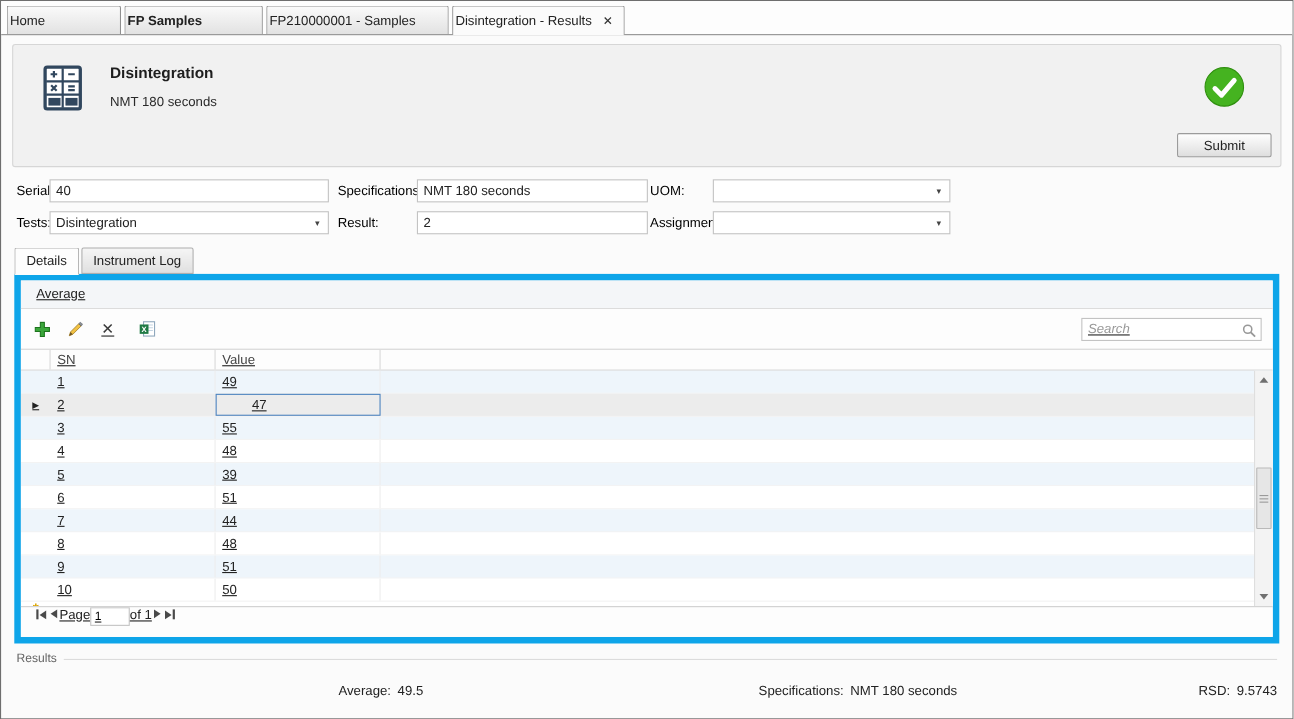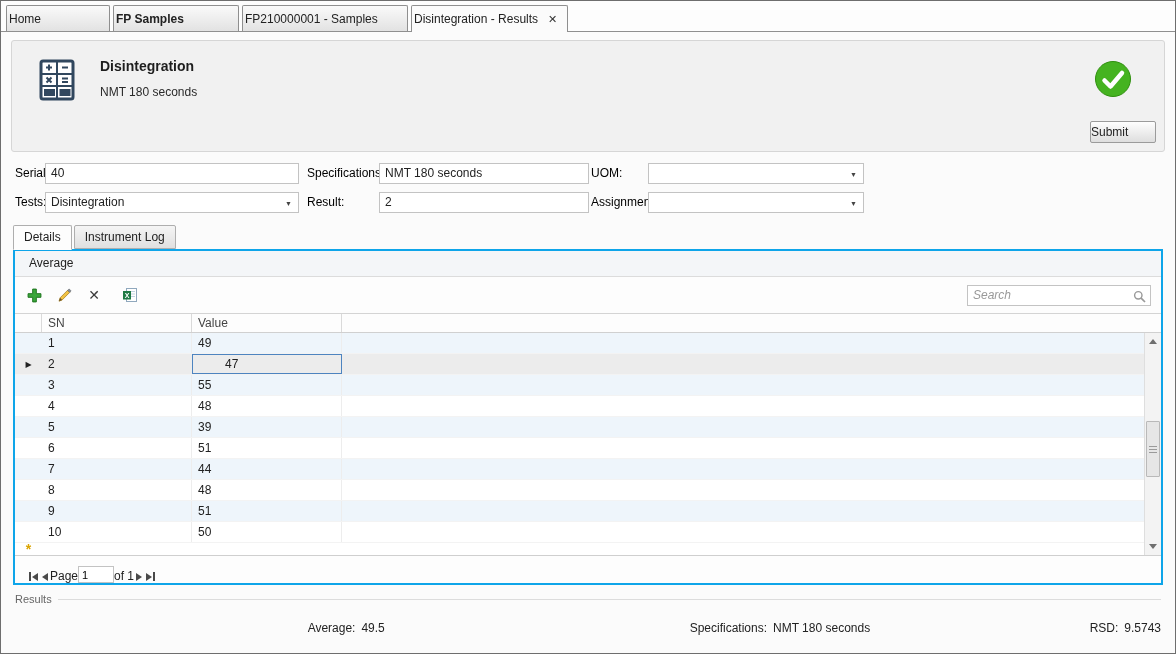--- a/index.html
+++ b/index.html
@@ -17,51 +17,51 @@
   .wtab.active { background:#fbfbfb; margin-bottom:-1px; height:27px; z-index:2; }
   .wtab .close { margin-left:10px; font-weight:bold; font-size:11px; color:#333; cursor:pointer; }
 
   
   .header-panel { margin:8px 10px 0 10px; height:112px; background:#f1f1f1; border:1px solid #d6d6d6;
                   border-radius:3px; position:relative; }
   .hp-icon { position:absolute; left:22px; top:16px; }
   .hp-title { position:absolute; left:88px; top:17px; font-size:14px; font-weight:bold; color:#1e1e1e; }
   .hp-sub   { position:absolute; left:88px; top:44px; font-size:12px; color:#2a2a2a; }
   .hp-check { position:absolute; right:32px; top:19px; }
-  .submit-btn { position:absolute; right:8px; bottom:8px; width:66px; height:22px;
+  .submit-btn { position:absolute; right:8px; bottom:8px; width:86px; height:22px;
                 background:linear-gradient(#fefefe,#dedede); border:1px solid #9b9b9b; border-radius:2px;
-                font-size:12px; color:#222; text-align:left; line-height:20px; cursor:pointer; }
+                font-size:12px; color:#222; text-align:center; line-height:20px; cursor:pointer; }
 
   
   .form-area { margin-top:10px; }
   .form-row { display:flex; align-items:center; margin:0 12px 7px 14px; height:22px; }
   .flabel { color:#000; white-space:nowrap; }
   .la { width:30px; } .lb { width:72px; margin-left:8px; } .lc { width:57px; margin-left:2px; }
   .tbox { height:21px; border:1px solid #c3c3c3; background:#fff; padding:0 5px; font-size:12px;
           font-family:inherit; color:#222; }
   .wa { width:254px; } .wb { width:210px; } .wc { width:216px; }
   .combo { height:21px; border:1px solid #c3c3c3; background:#fff; display:flex; align-items:center;
            padding-left:5px; position:relative; cursor:pointer; }
   .combo .arr { position:absolute; right:6px; top:7px; font-size:7px; color:#444; }
 
   
   .dtabs { margin:12px 12px 0 12px; display:flex; gap:2px; position:relative; z-index:2; }
   .dtab { border:1px solid #aeaeae; border-radius:2px 2px 0 0; padding:4px 10px;
           background:linear-gradient(#f5f5f5,#e0e0e0); font-size:12px; cursor:pointer; }
   .dtab.active { background:#fdfdfd; border-bottom:1px solid #fdfdfd; margin-bottom:-1px; padding-bottom:5px; }
 
   
-  .detail-panel { margin:0 12px; border:2px solid #0ea5e9; background:#fdfdfd; height:336px;
-                  display:flex; flex-direction:column; position:relative; z-index:1; }
+  .detail-panel { margin:0 12px; border:6px solid #0ea5e9; background:#fdfdfd; height:336px;
+                  display:flex; flex-direction:column; position:relative; z-index:1;text-decoration:underline; }
   .panel-caption { height:26px; line-height:25px; padding-left:14px; background:#f4f6f8;
                    border-bottom:1px solid #dcdcdc; color:#222; }
   .gtoolbar { height:36px; display:flex; align-items:center; padding:0 10px; gap:12px; background:#fdfdfd; }
   .tool-ic { width:18px; height:18px; display:flex; align-items:center; justify-content:center; cursor:pointer; }
   .x-glyph { font-size:14px; font-weight:bold; color:#3a3a3a; line-height:1; }
-  .search-box { margin-left:auto; width:184px; height:21px; border:1px solid #c3c3c3; background:#fff;
+  .search-box { margin-left:auto; width:164px; height:21px; border:1px solid #c3c3c3; background:#fff;
                 position:relative; display:flex; align-items:center; }
   .search-box input { border:none; outline:none; flex:1; height:17px; padding:0 20px 0 5px; font-size:12px;
                       font-family:inherit; background:transparent; }
   .search-box input::placeholder { color:#999; font-style:italic; }
   .search-box svg { position:absolute; right:4px; top:4px; }
 
   
   .gridwrap { flex:1; position:relative; border-top:1px solid #d4d4d4; border-bottom:1px solid #cfcfcf;
               overflow:hidden; background:#fff; }
   .ghead { display:flex; height:19px; border-bottom:1px solid #d0d0d0; background:#fdfdfd; color:#444; }
@@ -87,21 +87,21 @@
           justify-content:center; cursor:pointer; }
   .sbtn.up { top:0; } .sbtn.down { bottom:0; }
   .tri-up   { width:0; height:0; border-left:4px solid transparent; border-right:4px solid transparent; border-bottom:5px solid #6f6f6f; }
   .tri-down { width:0; height:0; border-left:4px solid transparent; border-right:4px solid transparent; border-top:5px solid #6f6f6f; }
   .sthumb { position:absolute; left:1px; top:88px; width:14px; height:56px; background:#e6e6e6;
             border:1px solid #b9b9b9; border-radius:1px; cursor:grab;
             display:flex; flex-direction:column; align-items:center; justify-content:center; gap:2px; }
   .sthumb i { display:block; width:8px; height:1px; background:#9a9a9a; }
 
   
-  .pager { height:27px; display:flex; align-items:flex-end; padding-left:12px; gap:0; background:#fdfdfd; }
+  .pager { height:27px; display:flex; align-items:flex-start; padding-left:12px; gap:0; background:#fdfdfd; }
   .pbtn { display:flex; align-items:center; gap:1px; cursor:pointer; padding:2px; }
   .ptri-l { width:0; height:0; border-top:4px solid transparent; border-bottom:4px solid transparent; border-right:6px solid #4a4a4a; }
   .ptri-r { width:0; height:0; border-top:4px solid transparent; border-bottom:4px solid transparent; border-left:6px solid #4a4a4a; }
   .pbar { width:2px; height:9px; background:#4a4a4a; }
   .plabel { color:#222; }
   .pinput { width:36px; height:17px; border:1px solid #c3c3c3; font-size:11px; padding:0 3px; font-family:inherit; }
 
   
   .results { margin:8px 14px 0 14px; }
   .results-head { display:flex; align-items:center; }

